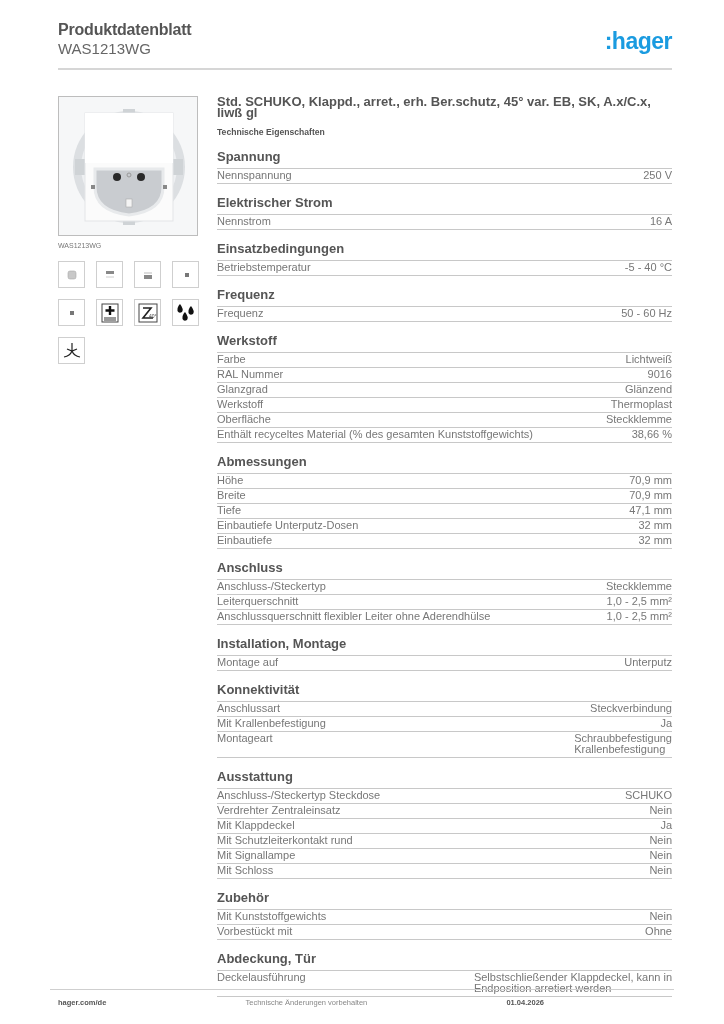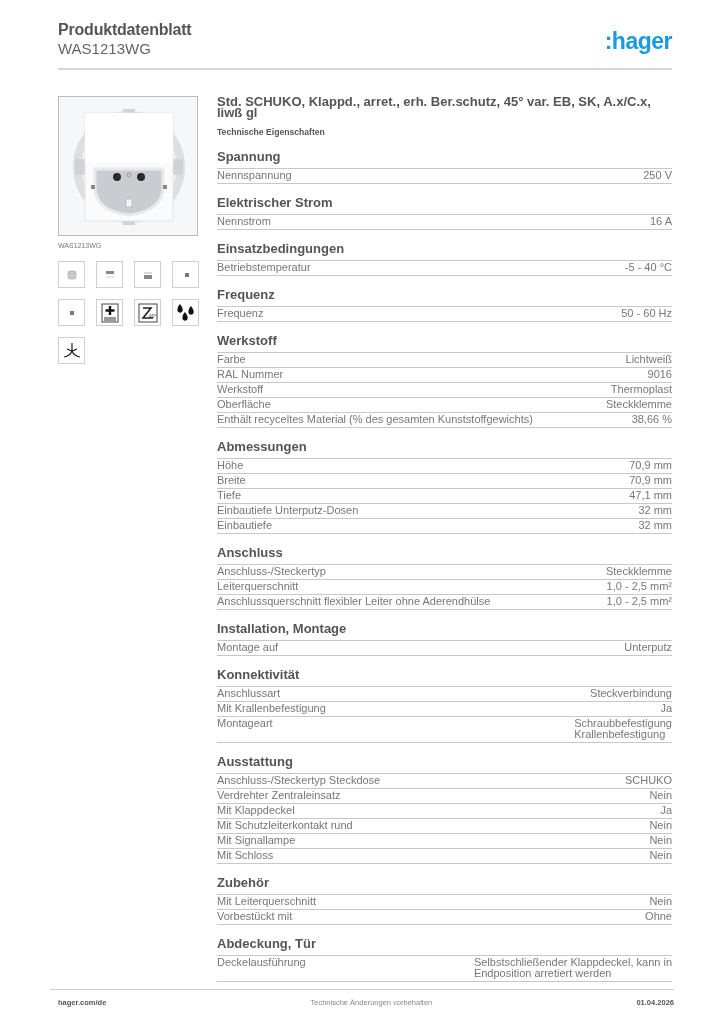--- a/index.html
+++ b/index.html
@@ -21,21 +21,21 @@
   .right { position: absolute; left: 217px; top: 96px; width: 455px; }
   .desc { font-size: 13px; font-weight: bold; color: #555; line-height: 11px; }
   .section-title { font-size: 8.6px; font-weight: bold; color: #555; margin-top: 9px; line-height: 11px; }
   .group { margin-top: 13px; }
   .group-title { font-size: 13px; font-weight: bold; color: #555; line-height: 11px; padding-bottom: 6px; border-bottom: 1px solid #c8c8c8; }
   .row { display: flex; justify-content: space-between; font-size: 11px; color: #777; line-height: 11px; padding: 1px 0 2px 0; border-bottom: 1px solid #c8c8c8; }
   .row .val { }
   .row.multi .val { white-space: pre-line; }
 
   .footer-rule { position: absolute; left: 50px; top: 989px; width: 624px; height: 1px; background: #cfcfcf; }
-  .footer { position: absolute; left: 58px; top: 998px; width: 616px; font-size: 7.5px; display: flex; justify-content: space-between; }
+  .footer { position: absolute; left: 58px; top: 998px; width: 486px; font-size: 7.5px; display: flex; justify-content: space-between; }
   .footer .fl { font-weight: bold; color: #555; }
   .footer .fc { color: #888; }
   .footer .fr { font-weight: bold; color: #555; }
 </style>
 </head>
 <body>
 
 <div class="header">
   <div class="title">Produktdatenblatt</div>
   <div class="subtitle">WAS1213WG</div>
@@ -164,20 +164,24 @@
     <div class="group-title">Werkstoff</div>
     <div class="row">
         <span>Farbe</span>
         <span class="val">Lichtweiß</span>
       </div>
     <div class="row">
         <span>RAL Nummer</span>
         <span class="val">9016</span>
       </div>
     <div class="row">
+        <span>Glanzgrad</span>
+        <span class="val">Glänzend</span>
+      </div>
+    <div class="row">
         <span>Werkstoff</span>
         <span class="val">Thermoplast</span>
       </div>
     <div class="row">
         <span>Oberfläche</span>
         <span class="val">Steckklemme</span>
       </div>
     <div class="row">
         <span>Enthält recyceltes Material (% des gesamten Kunststoffgewichts)</span>
         <span class="val">38,66 %</span>
@@ -273,21 +277,21 @@
       </div>
     <div class="row">
         <span>Mit Schloss</span>
         <span class="val">Nein</span>
       </div>
   </div>
 
   <div class="group">
     <div class="group-title">Zubehör</div>
     <div class="row">
-        <span>Mit Leiterquerschnitt</span>
+        <span>Mit Kunststoffgewichts</span>
         <span class="val">Nein</span>
       </div>
     <div class="row">
         <span>Vorbestückt mit</span>
         <span class="val">Ohne</span>
       </div>
   </div>
 
   <div class="group">
     <div class="group-title">Abdeckung, Tür</div>

